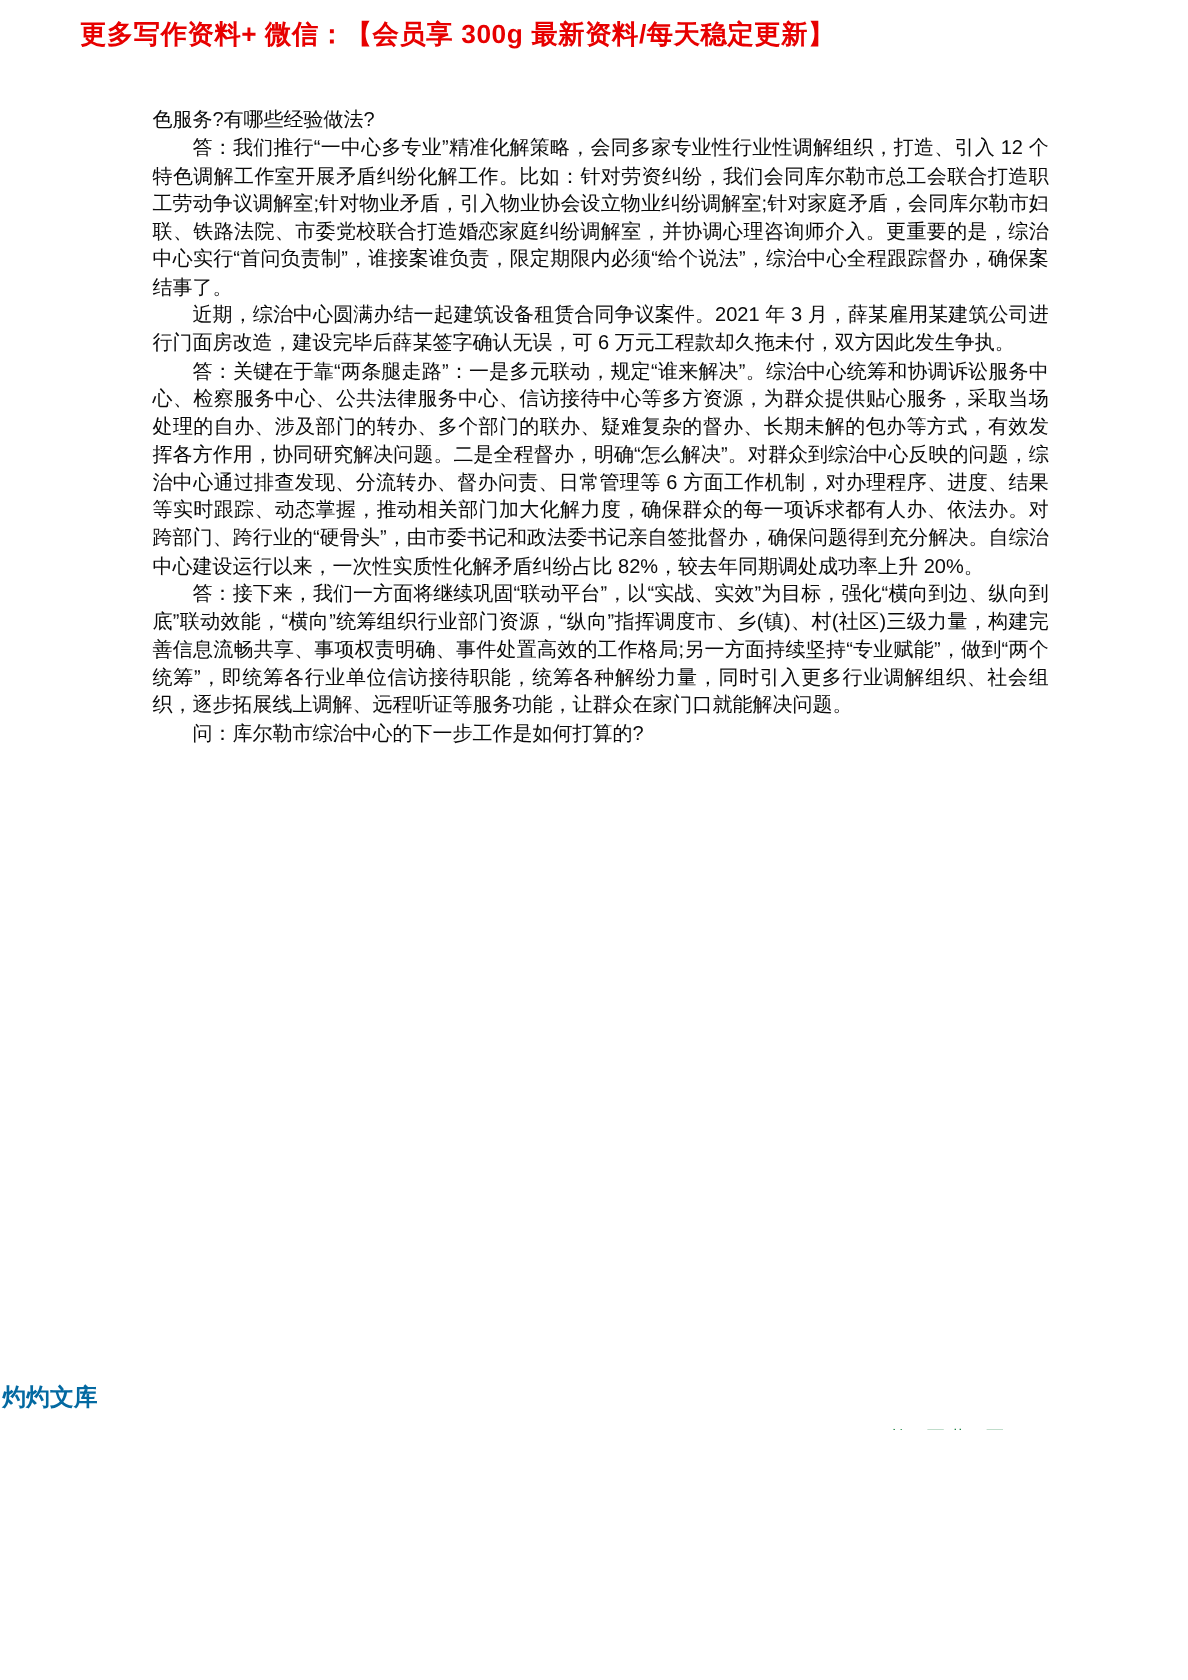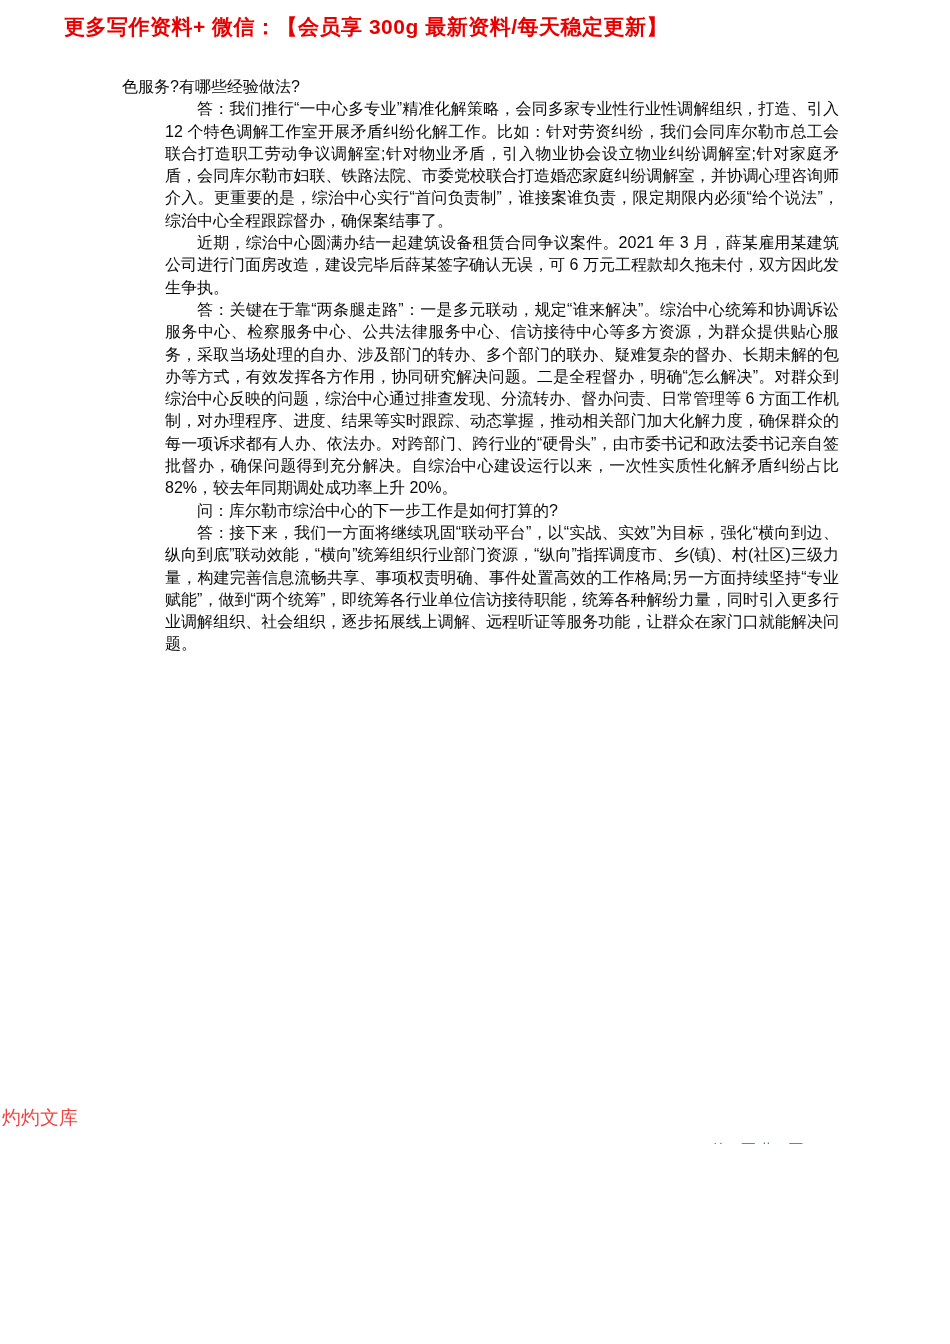--- a/index.html
+++ b/index.html
@@ -22,50 +22,50 @@
     top: 13px;
     font-size: 21px;
     font-weight: bold;
     color: #e70000;
     letter-spacing: 0.5px;
     white-space: nowrap;
   }
   .content {
     position: absolute;
     left: 122px;
-    top: 76px;
+    top: 86px;
     width: 717px;
     font-size: 16px;
     line-height: 22.3px;
     color: #0a0a0a;
     text-align: justify;
   }
   .para {
     margin: 0;
     padding: 0;
   }
   .para.indent {
     text-indent: 2em;
-    margin-left: 43px;
   }
   .page-num {
     position: absolute;
     left: 712px;
     top: 1141px;
     font-size: 14px;
     color: #15803d;
     white-space: nowrap;
   }
   .library {
     position: absolute;
     left: 2px;
     top: 1105px;
     font-size: 19px;
-    color: #ef4444;
+    color: #0369a1;
     white-space: nowrap;
+    font-weight: bold;
   }
   .rule {
     position: absolute;
     left: 142px;
     top: 1242px;
     width: 667px;
     height: 2px;
     background: #1a1a1a;
   }
   .cnki {
@@ -90,22 +90,22 @@
 
 <div class="page">
 
   <div class="promo">更多写作资料+ 微信：【会员享 300g 最新资料/每天稳定更新】</div>
 
   <div class="content">
     <p class="para">色服务?有哪些经验做法?</p>
     <p class="para indent">答：我们推行“一中心多专业”精准化解策略，会同多家专业性行业性调解组织，打造、引入 12 个特色调解工作室开展矛盾纠纷化解工作。比如：针对劳资纠纷，我们会同库尔勒市总工会联合打造职工劳动争议调解室;针对物业矛盾，引入物业协会设立物业纠纷调解室;针对家庭矛盾，会同库尔勒市妇联、铁路法院、市委党校联合打造婚恋家庭纠纷调解室，并协调心理咨询师介入。更重要的是，综治中心实行“首问负责制”，谁接案谁负责，限定期限内必须“给个说法”，综治中心全程跟踪督办，确保案结事了。</p>
     <p class="para indent">近期，综治中心圆满办结一起建筑设备租赁合同争议案件。2021 年 3 月，薛某雇用某建筑公司进行门面房改造，建设完毕后薛某签字确认无误，可 6 万元工程款却久拖未付，双方因此发生争执。</p>
     <p class="para indent">答：关键在于靠“两条腿走路”：一是多元联动，规定“谁来解决”。综治中心统筹和协调诉讼服务中心、检察服务中心、公共法律服务中心、信访接待中心等多方资源，为群众提供贴心服务，采取当场处理的自办、涉及部门的转办、多个部门的联办、疑难复杂的督办、长期未解的包办等方式，有效发挥各方作用，协同研究解决问题。二是全程督办，明确“怎么解决”。对群众到综治中心反映的问题，综治中心通过排查发现、分流转办、督办问责、日常管理等 6 方面工作机制，对办理程序、进度、结果等实时跟踪、动态掌握，推动相关部门加大化解力度，确保群众的每一项诉求都有人办、依法办。对跨部门、跨行业的“硬骨头”，由市委书记和政法委书记亲自签批督办，确保问题得到充分解决。自综治中心建设运行以来，一次性实质性化解矛盾纠纷占比 82%，较去年同期调处成功率上升 20%。</p>
+    <p class="para indent">答：接下来，我们一方面将继续巩固“联动平台”，以“实战、实效”为目标，强化“横向到边、纵向到底”联动效能，“横向”统筹组织行业部门资源，“纵向”指挥调度市、乡(镇)、村(社区)三级力量，构建完善信息流畅共享、事项权责明确、事件处置高效的工作格局;另一方面持续坚持“专业赋能”，做到“两个统筹”，即统筹各行业单位信访接待职能，统筹各种解纷力量，同时引入更多行业调解组织、社会组织，逐步拓展线上调解、远程听证等服务功能，让群众在家门口就能解决问题。</p>
     <p class="para indent">问：库尔勒市综治中心的下一步工作是如何打算的?</p>
-    <p class="para indent">答：接下来，我们一方面将继续巩固“联动平台”，以“实战、实效”为目标，强化“横向到边、纵向到底”联动效能，“横向”统筹组织行业部门资源，“纵向”指挥调度市、乡(镇)、村(社区)三级力量，构建完善信息流畅共享、事项权责明确、事件处置高效的工作格局;另一方面持续坚持“专业赋能”，做到“两个统筹”，即统筹各行业单位信访接待职能，统筹各种解纷力量，同时引入更多行业调解组织、社会组织，逐步拓展线上调解、远程听证等服务功能，让群众在家门口就能解决问题。</p>
   </div>
 
   <div class="page-num">第 2 页 共 2 页</div>
 
   <div class="library">灼灼文库</div>
 
   <div class="rule"></div>
 
   <div class="cnki">
     <span class="cnki-name">中国知网</span><span class="cnki-url">https://www.cnki.net</span>

